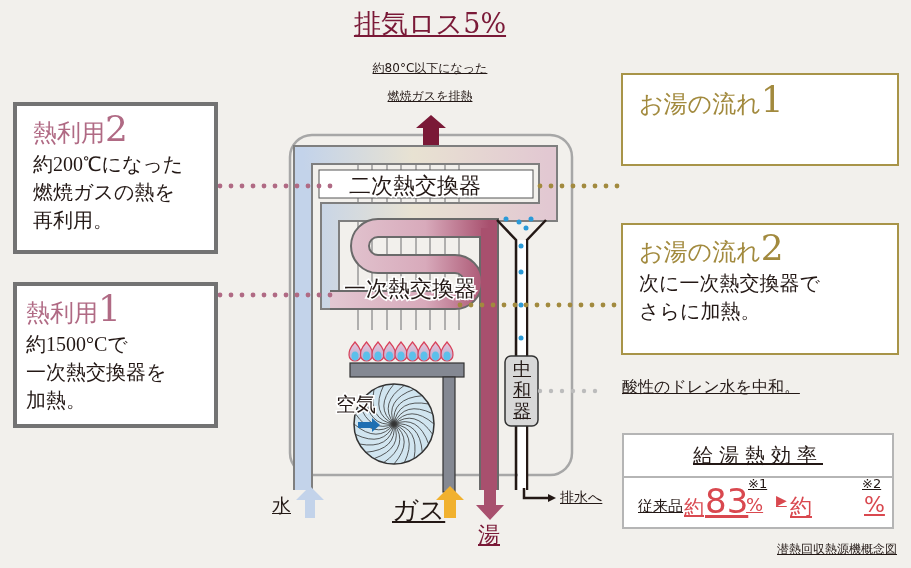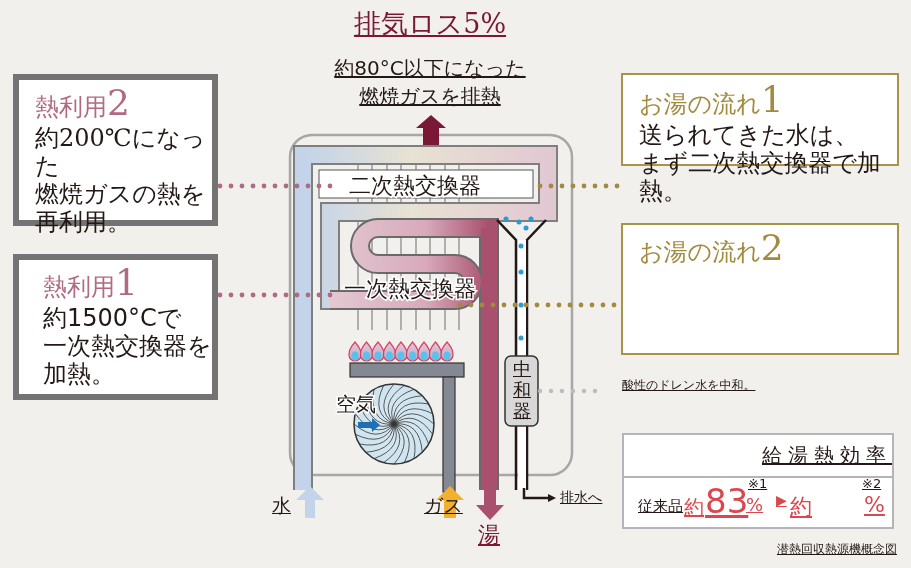--- a/index.html
+++ b/index.html
@@ -1,32 +1,32 @@
 <!DOCTYPE html>
 <html><head>
 <meta charset="utf-8">
 <style>
   html,body{margin:0;padding:0;}
   body{width:911px;height:568px;background:#f2f0ec;position:relative;overflow:hidden;font-family:"DejaVu Sans","Liberation Sans",sans-serif;color:#231815;}
   .abs{position:absolute;text-decoration:underline;}
   .serif{font-family:"DejaVu Serif","Liberation Serif",serif;}
   #diagram{position:absolute;left:0;top:0;width:911px;height:568px;}
   .top-title{left:300px;top:6px;width:260px;text-align:center;font-size:27px;color:#7a1937;}
-  .top-sub{left:290px;top:54px;width:280px;text-align:center;font-size:20px;line-height:28px;}
+  .top-sub{left:290px;top:54px;width:280px;text-align:center;font-size:12px;line-height:28px;}
   .box{position:absolute;background:#fff;box-sizing:border-box;}
-  .box-pink{border:6px solid #737373;}
+  .box-pink{border:4px solid #737373;margin-top:28px;}
   .box-gold{border:2px solid #a89448;}
   .box .h{font-size:24px;line-height:34px;}
   .box .h .num{font-size:36px;}
   .box-pink .h{color:#b06a84;}
   .box-gold .h{color:#a28a3e;}
-  .box .b{font-size:24px;line-height:28px;white-space:pre-line;}
-  .note{font-size:12px;}
+  .box .b{font-size:20px;line-height:28px;white-space:pre-line;font-family:Liberation Serif, serif;}
+  .note{font-size:16px;}
   .eff{left:622px;top:433px;width:272px;height:96px;border:2px solid #b5b5b5;background:#fff;box-sizing:border-box;}
-  .eff-head{height:41px;border-bottom:2px solid #b5b5b5;text-align:right;font-size:20px;line-height:41px;letter-spacing:6px;}
+  .eff-head{height:41px;border-bottom:2px solid #b5b5b5;text-align:center;font-size:20px;line-height:41px;letter-spacing:6px;}
   .eff-row{position:relative;height:51px;}
   .red{color:#d9484f;}
   .caption{right:14px;top:541px;font-size:12px;}
 </style>
 </head>
 <body>
 
 <svg id="diagram" viewBox="0 0 911 568">
   <defs>
     <linearGradient id="gTop" x1="0" x2="1" y1="0" y2="0">
@@ -230,47 +230,47 @@
   <div>燃焼ガスを排熱</div>
 </div>
 
 <div class="box box-pink" style="left:13px;top:74px;width:205px;height:152px;padding:6px 0 0 16px;">
   <div class="h serif"><span>熱利用</span><span class="num">2</span></div>
   <div class="b serif">約200℃になった
 燃焼ガスの熱を
 再利用。</div>
 </div>
 
-<div class="box box-pink" style="left:13px;top:254px;width:205px;height:146px;padding:6px 0 0 24px;">
+<div class="box box-pink" style="left:13px;top:254px;width:205px;height:146px;padding:6px 0 0 9px;">
   <div class="h serif"><span>熱利用</span><span class="num">1</span></div>
   <div class="b">約1500°Cで
 一次熱交換器を
 加熱。</div>
 </div>
 
 <div class="box box-gold" style="left:621px;top:73px;width:278px;height:93px;padding:8px 0 0 16px;">
   <div class="h serif"><span>お湯の流れ</span><span class="num">1</span></div>
-  <div class="b">送られてきた水は、
-まず二次熱交換器で加熱。</div>
 </div>
 
 <div class="box box-gold" style="left:621px;top:223px;width:278px;height:132px;padding:6px 12px 0 16px;">
   <div class="h serif"><span>お湯の流れ</span><span class="num">2</span></div>
+  <div class="b">次に一次熱交換器で
+さらに加熱。</div>
 </div>
 
 <div class="abs note serif" style="left:622px;top:377px;">酸性のドレン水を中和。</div>
 
 <div class="abs" style="left:509px;top:358px;width:26px;font-size:18px;line-height:21px;text-align:center;" id="neut">
     <div>中</div>
     <div>和</div>
     <div>器</div>
   </div>
 
 <div class="abs" style="left:272px;top:493px;font-size:19px;">水</div>
-<div class="abs" style="left:392px;top:493px;font-size:19px;margin-left:32px;">ガス</div>
+<div class="abs" style="left:392px;top:493px;font-size:26px;">ガス</div>
 <div class="abs serif" style="left:478px;top:520px;font-size:22px;color:#7a1937;">湯</div>
 <div class="abs serif" style="left:560px;top:489px;font-size:14px;">排水へ</div>
 
 <div class="abs eff">
   <div class="eff-head">給湯熱効率</div>
   <div class="eff-row">
     <span class="abs" style="left:6px;top:19px;font-size:15px;margin-left:8px;">従来品</span>
     <span class="abs red" style="left:60px;top:16px;font-size:20px;">約</span>
     <span class="abs red" style="left:81px;top:3px;font-size:34px;">83</span>
     <span class="abs red" style="left:122px;top:16px;font-size:18px;">%</span>

